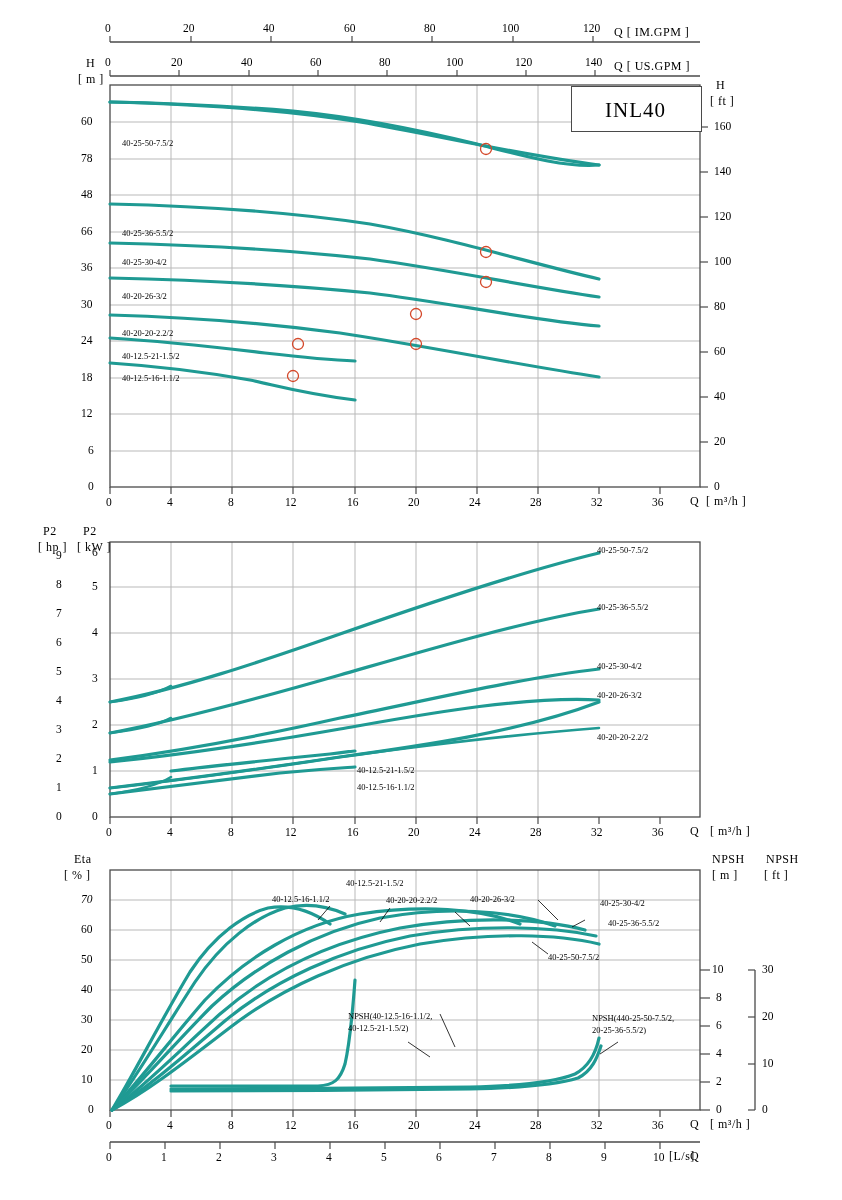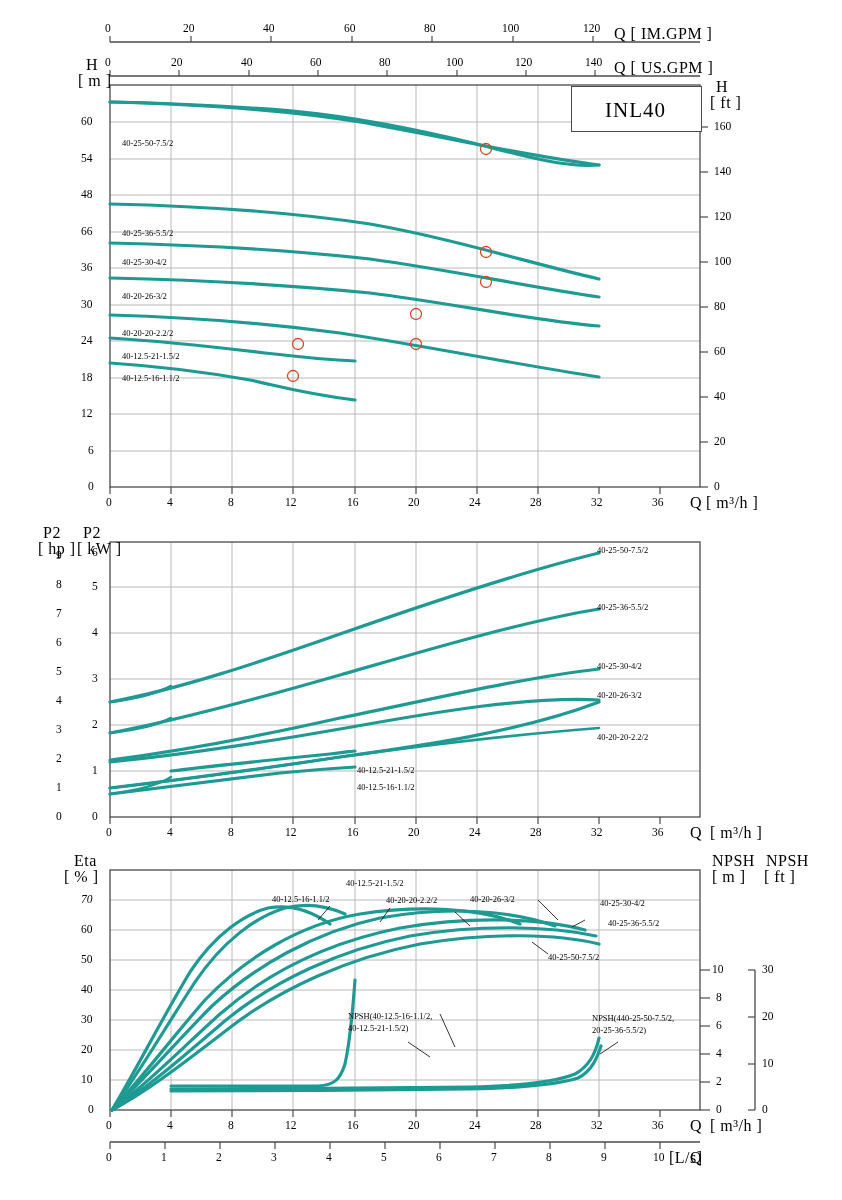--- a/index.html
+++ b/index.html
@@ -1,19 +1,19 @@
 <!DOCTYPE html>
 <html><head>
 <meta charset="utf-8">
 <style>
   html,body{margin:0;padding:0;background:#ffffff;}
   body{width:842px;height:1200px;font-family:"Liberation Serif",serif;color:#000;}
   .page{position:relative;width:842px;height:1200px;overflow:hidden;}
   .abs{position:absolute;}
-  .lbl{font-size:16px;white-space:pre;letter-spacing:0.5px;}
+  .lbl{font-size:12px;white-space:pre;letter-spacing:0.5px;}
   .lbl-xs{font-size:8.5px;white-space:pre;}
   .axis-num{font-size:11.5px;}
   svg{display:block;}
   .grid-line{stroke:#b9b9b9;stroke-width:1;}
   .frame{stroke:#4a4a4a;stroke-width:1.3;fill:none;}
   .curve{stroke:#1f9a93;fill:none;stroke-linecap:round;stroke-linejoin:round;}
   .curve-th{stroke-width:3.2;}
   .curve-md{stroke-width:2.6;}
   .marker{stroke:#d4482a;stroke-width:1.3;fill:none;}
   .tick{stroke:#4a4a4a;stroke-width:1.2;}
@@ -144,21 +144,21 @@
     <div class="abs lbl" style="left:78px;top:72px;">[ m ]</div>
     <div class="abs axis-num" style="left:88px;top:480px;">0</div>
     <div class="abs axis-num" style="left:88px;top:444px;">6</div>
     <div class="abs axis-num" style="left:81px;top:407px;">12</div>
     <div class="abs axis-num" style="left:81px;top:371px;">18</div>
     <div class="abs axis-num" style="left:81px;top:334px;">24</div>
     <div class="abs axis-num" style="left:81px;top:298px;">30</div>
     <div class="abs axis-num" style="left:81px;top:261px;">36</div>
     <div class="abs axis-num" style="left:81px;top:225px;">66</div>
     <div class="abs axis-num" style="left:81px;top:188px;">48</div>
-    <div class="abs axis-num" style="left:81px;top:152px;">54</div>
+    <div class="abs axis-num" style="left:81px;top:152px;">78</div>
     <div class="abs axis-num" style="left:81px;top:115px;">60</div>
 
     <div class="abs lbl" style="left:716px;top:78px;">H</div>
     <div class="abs lbl" style="left:710px;top:94px;">[ ft ]</div>
     <div class="abs axis-num" style="left:714px;top:480px;">0</div>
     <div class="abs axis-num" style="left:714px;top:435px;">20</div>
     <div class="abs axis-num" style="left:714px;top:390px;">40</div>
     <div class="abs axis-num" style="left:714px;top:345px;">60</div>
     <div class="abs axis-num" style="left:714px;top:300px;">80</div>
     <div class="abs axis-num" style="left:714px;top:255px;">100</div>

